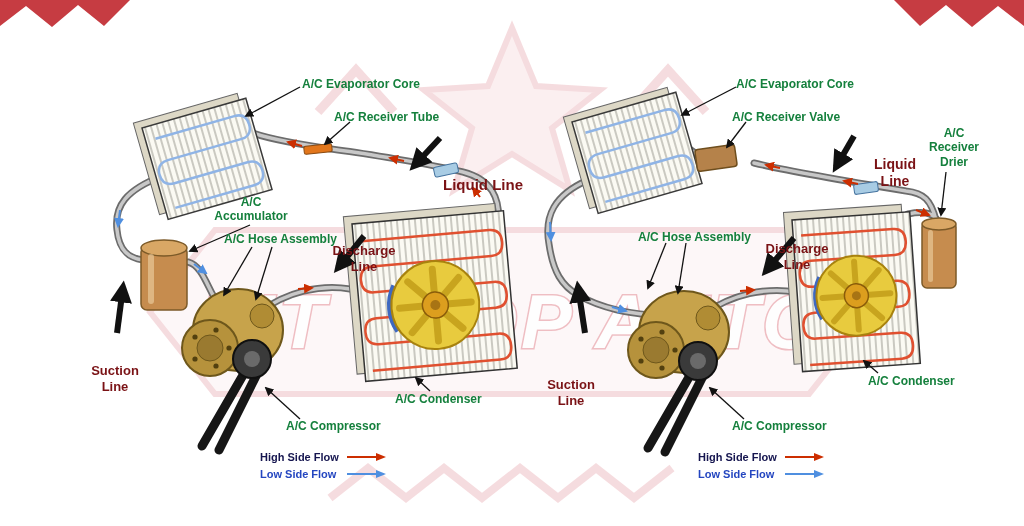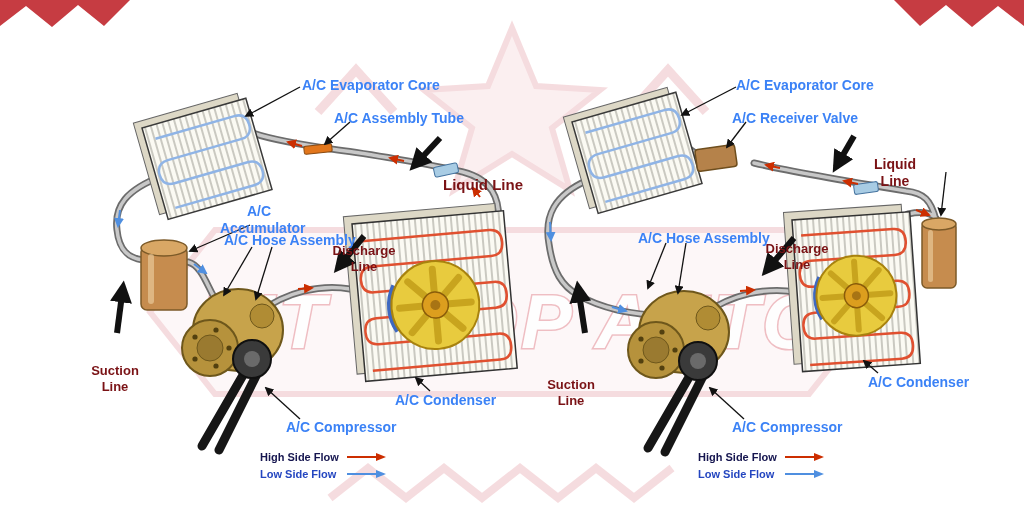--- a/index.html
+++ b/index.html
@@ -1,20 +1,20 @@
 <!DOCTYPE html>
 <html><head>
 <meta charset="utf-8">
 <title>A/C System Diagram</title>
 <style>
   html,body{margin:0;padding:0;background:#ffffff;}
   .stage{position:relative;width:1024px;height:526px;background:#ffffff;overflow:hidden;
          font-family:"Liberation Sans",sans-serif;}
   #art{position:absolute;left:0;top:0;z-index:1;}
-  .lbl{position:absolute;z-index:3;font-weight:bold;font-size:14px;color:#3b82f6;line-height:1.2;}
+  .lbl{position:absolute;z-index:3;font-weight:bold;font-size:12px;color:#15803d;line-height:1.2;}
   .maroon{color:#7a1215;font-size:13px;margin-top:38px;}
   .nw{white-space:nowrap;}
   .ctr{text-align:center;}
   .legend{position:absolute;z-index:3;font-weight:bold;font-size:11px;}
   .legend .row{display:flex;align-items:center;height:17px;}
   .legend .txt{width:86px;}
   .row-high .txt{color:#15154f;}
   .row-low  .txt{color:#2446c0;}
 </style>
 </head>
@@ -205,32 +205,33 @@
     <path d="M440,138 L414,166"></path>
     <path d="M364,236 L338,268"></path>
     <path d="M117,333 L123,287"></path>
     <path d="M854,136 L836,167"></path>
     <path d="M794,238 L766,271"></path>
     <path d="M585,333 L578,287"></path>
   </g>
 </svg>
 
 <div class="lbl nw" style="left:302px;top:77px;">A/C Evaporator Core</div>
-<div class="lbl nw" style="left:334px;top:110px;">A/C Assembly Tube</div>
+<div class="lbl nw" style="left:334px;top:110px;">A/C Receiver Tube</div>
 <div class="lbl maroon nw" style="left:443px;top:138px;font-size:15px;">Liquid Line</div>
-<div class="lbl ctr" style="left:220px;top:195px;width:78px;margin-top:8px;">A/C Accumulator</div>
+<div class="lbl ctr" style="left:212px;top:195px;width:78px;">A/C Accumulator</div>
 <div class="lbl maroon ctr" style="left:320px;top:205px;width:88px;">Discharge Line</div>
 <div class="lbl nw" style="left:224px;top:232px;">A/C Hose Assembly</div>
 <div class="lbl maroon ctr" style="left:84px;top:325px;width:62px;">Suction Line</div>
 <div class="lbl nw" style="left:286px;top:419px;">A/C Compressor</div>
 <div class="lbl nw" style="left:395px;top:392px;">A/C Condenser</div>
 
 <div class="lbl nw" style="left:736px;top:77px;">A/C Evaporator Core</div>
 <div class="lbl nw" style="left:732px;top:110px;">A/C Receiver Valve</div>
 <div class="lbl maroon ctr" style="left:866px;top:118px;width:58px;font-size:14px;">Liquid Line</div>
+<div class="lbl ctr" style="left:922px;top:126px;width:64px;">A/C Receiver Drier</div>
 <div class="lbl maroon ctr" style="left:753px;top:203px;width:88px;">Discharge Line</div>
 <div class="lbl nw" style="left:638px;top:230px;">A/C Hose Assembly</div>
 <div class="lbl maroon ctr" style="left:540px;top:339px;width:62px;">Suction Line</div>
 <div class="lbl nw" style="left:732px;top:419px;">A/C Compressor</div>
 <div class="lbl nw" style="left:868px;top:374px;">A/C Condenser</div>
 
 <div class="legend" style="left:260px;top:448px;">
   <div class="row row-high">
     <span class="txt">High Side Flow</span>
     <svg width="42" height="10">

